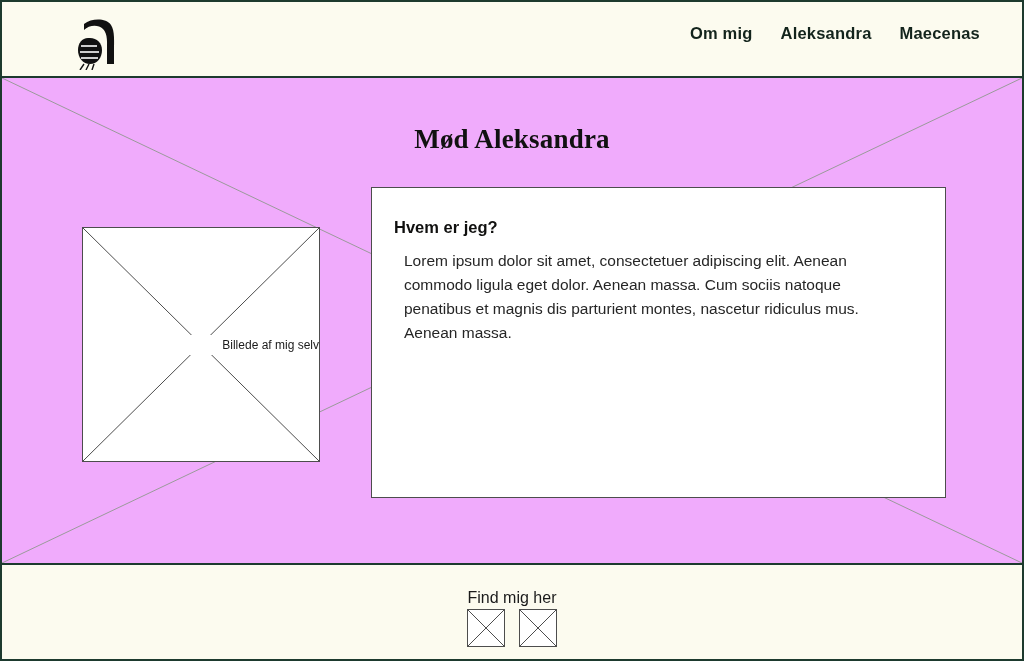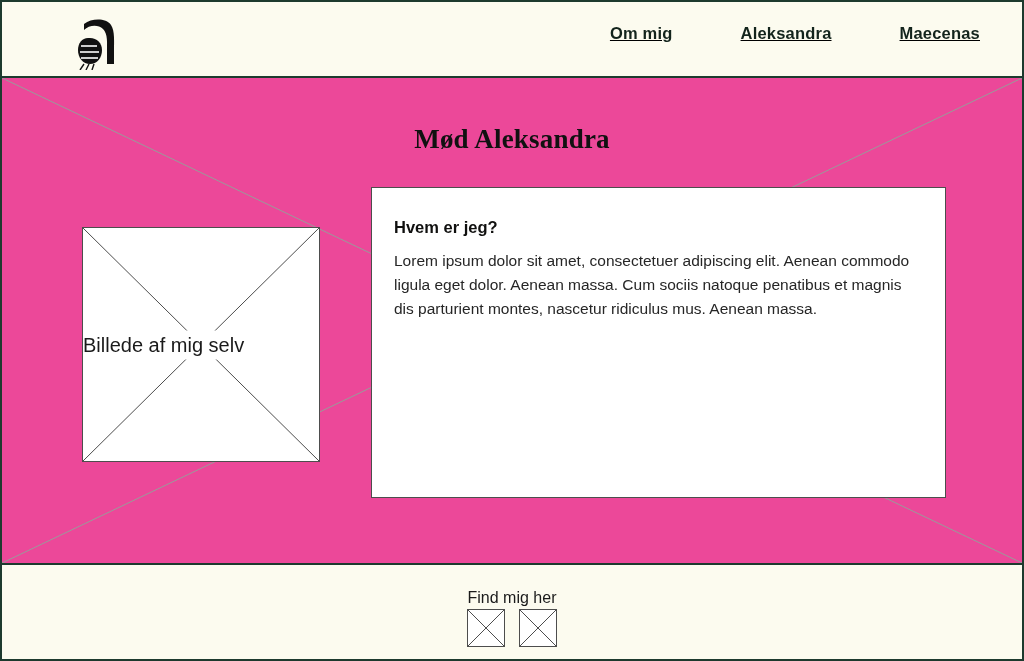--- a/index.html
+++ b/index.html
@@ -43,41 +43,40 @@
     height: 58px;
   }
   .logo svg { display: block; }
   .nav {
     position: absolute;
     right: 42px;
     top: 0;
     height: 63px;
     display: flex;
     align-items: center;
-    gap: 68px;
-    text-decoration: underline;
+    gap: 28px;
   }
   .nav-item {
     font-size: 16.5px;
     font-weight: bold;
     color: #13241c;
     letter-spacing: 0.2px;
     cursor: pointer;
     white-space: nowrap;
   }
 
   
   .main {
     position: absolute;
     left: 0;
     top: 76px;
     width: 1020px;
     height: 564px;
     box-sizing: border-box;
-    background: #ec4899;
+    background: #f0abfc;
     overflow: hidden;
   }
   .main .cross {
     position: absolute;
     left: 0;
     top: 0;
     width: 1020px;
     height: 485px;
   }
   .heading {
@@ -108,22 +107,22 @@
     position: absolute;
     left: 0;
     top: 0;
   }
   .img-box .caption {
     position: absolute;
     left: 0;
     top: 50%;
     transform: translateY(-50%);
     width: 100%;
-    text-align: left;
-    font-size: 20px;
+    text-align: right;
+    font-size: 12px;
     color: #1a1a1a;
     background: #ffffff;
     padding: 3px 0;
   }
 
   
   .card {
     position: absolute;
     left: 369px;
     top: 109px;
@@ -142,21 +141,21 @@
     min-width: 0;
   }
   .col h3 {
     margin: 0 0 11px 0;
     font-size: 16.5px;
     font-weight: bold;
     color: #10100f;
     line-height: 1.35;
   }
   .col p {
-    margin: 0;
+    margin: 10px;
     font-size: 15.5px;
     line-height: 1.55;
     color: #262626;
   }
 
   
   .footer {
     position: absolute;
     left: 0;
     bottom: 0;

